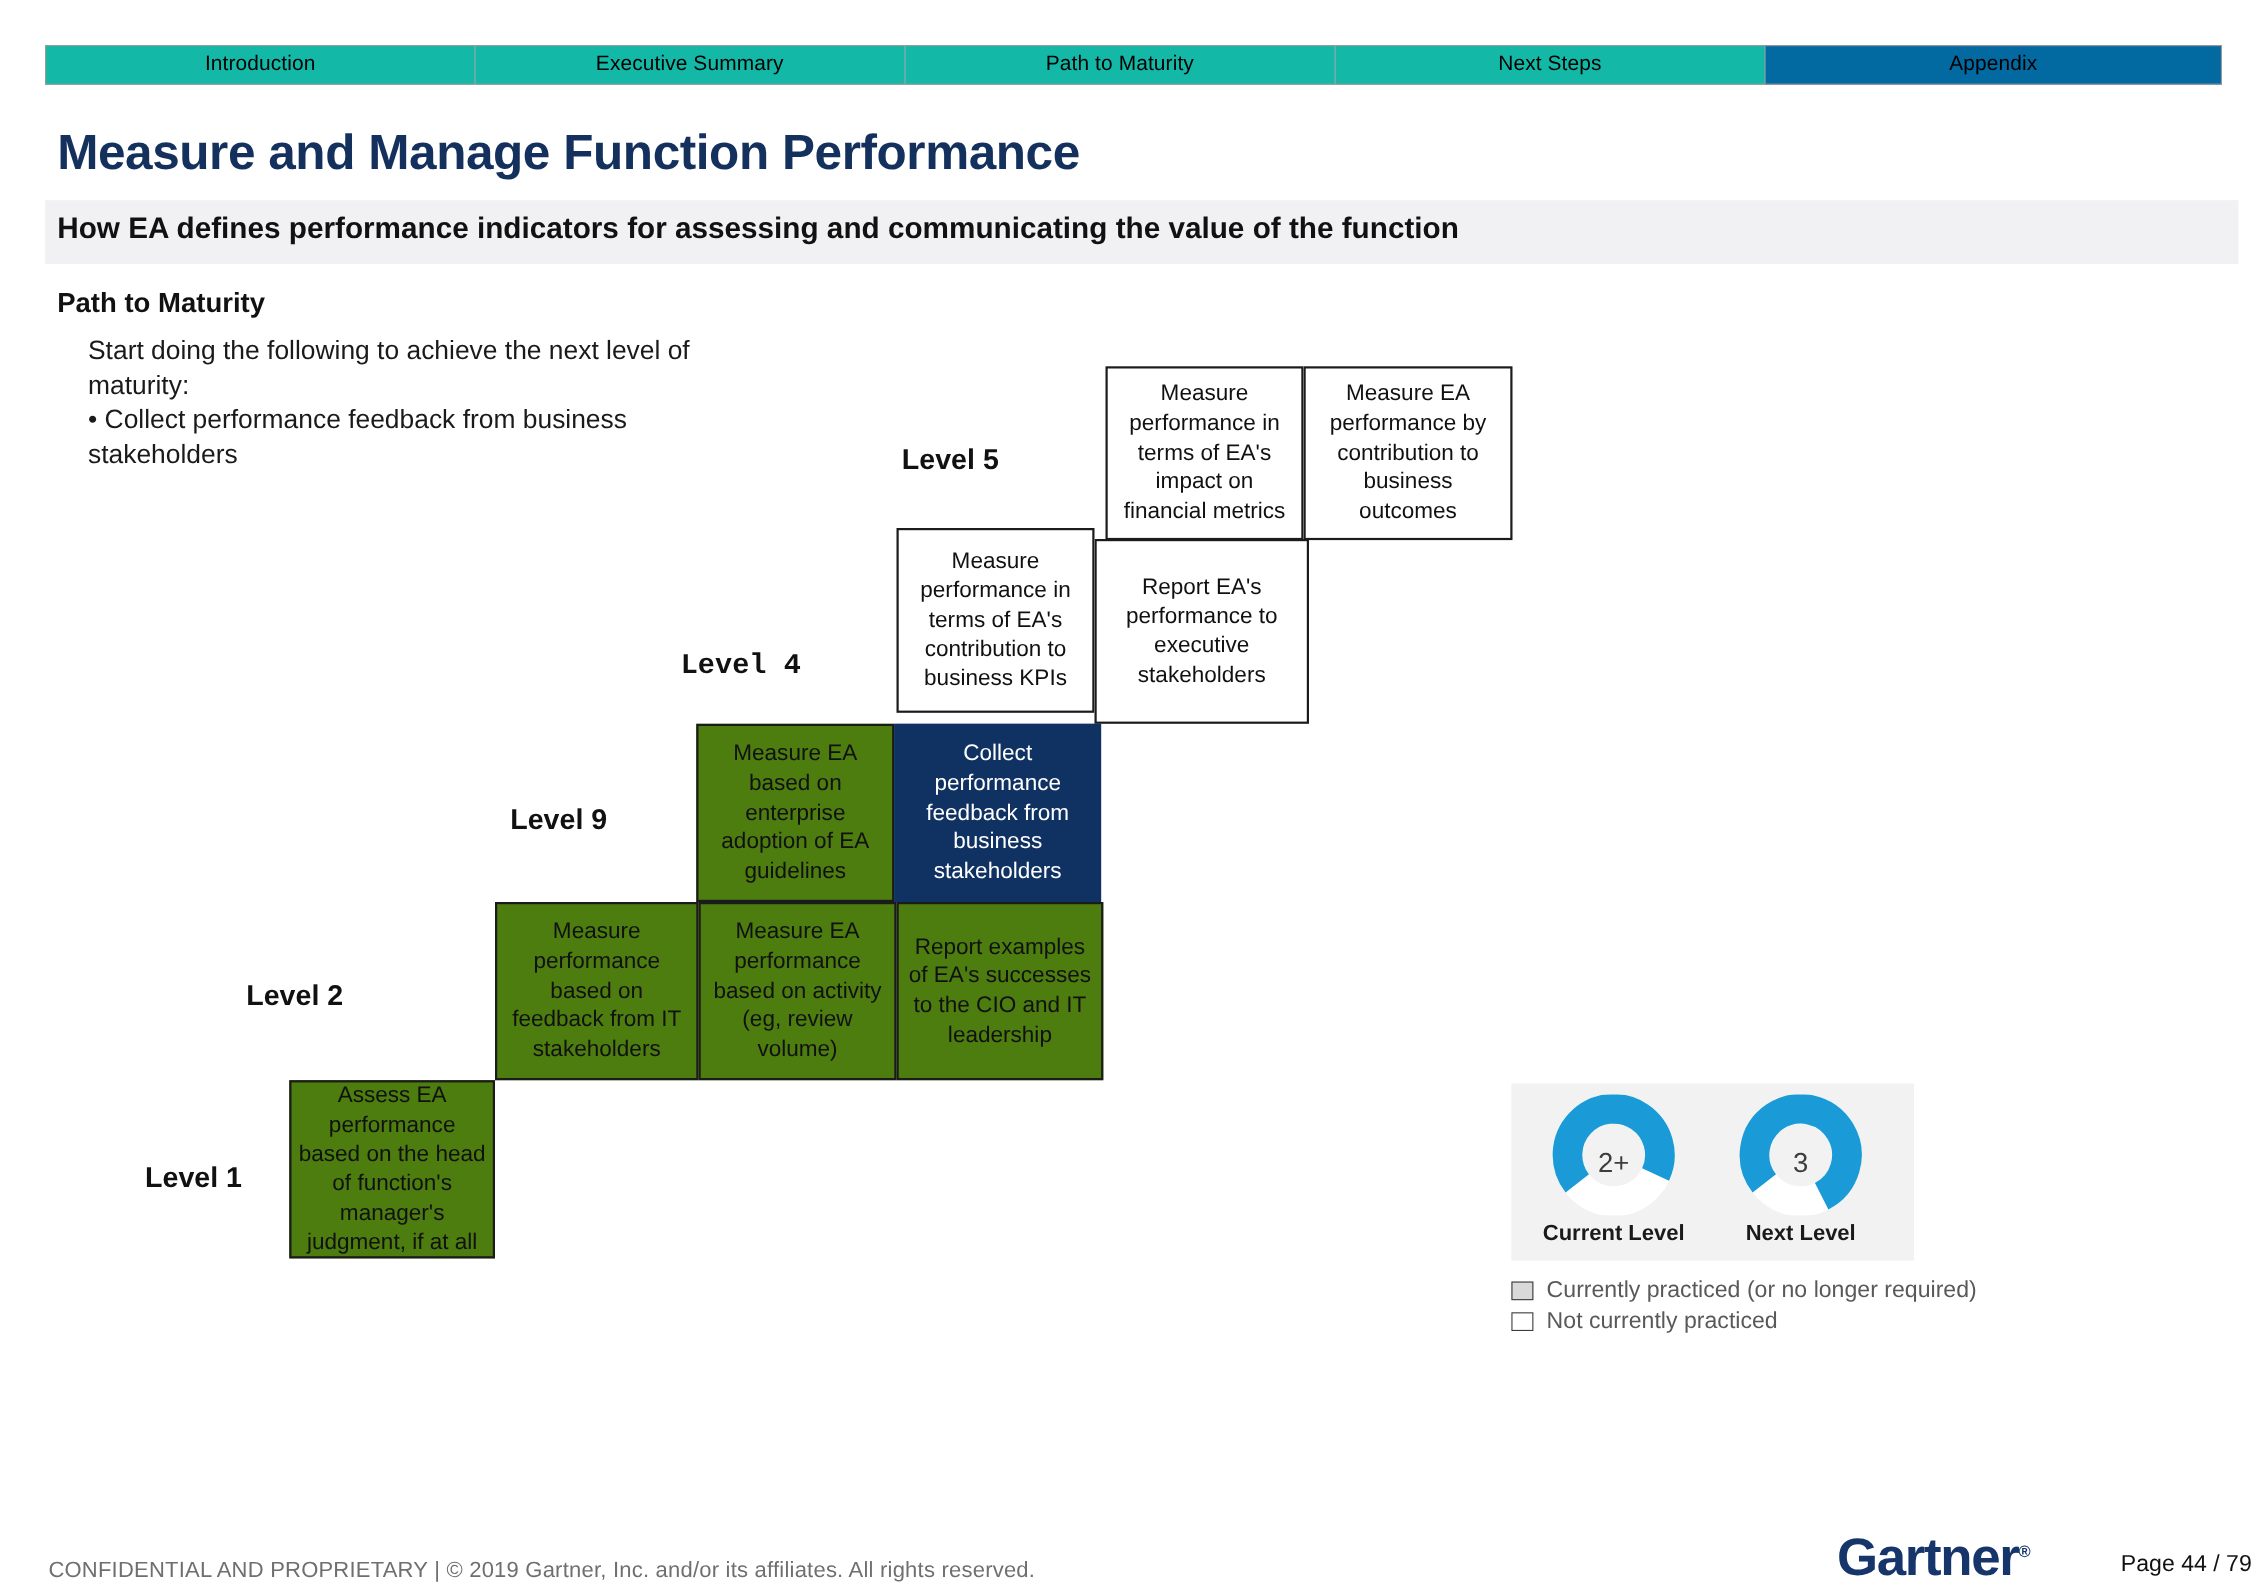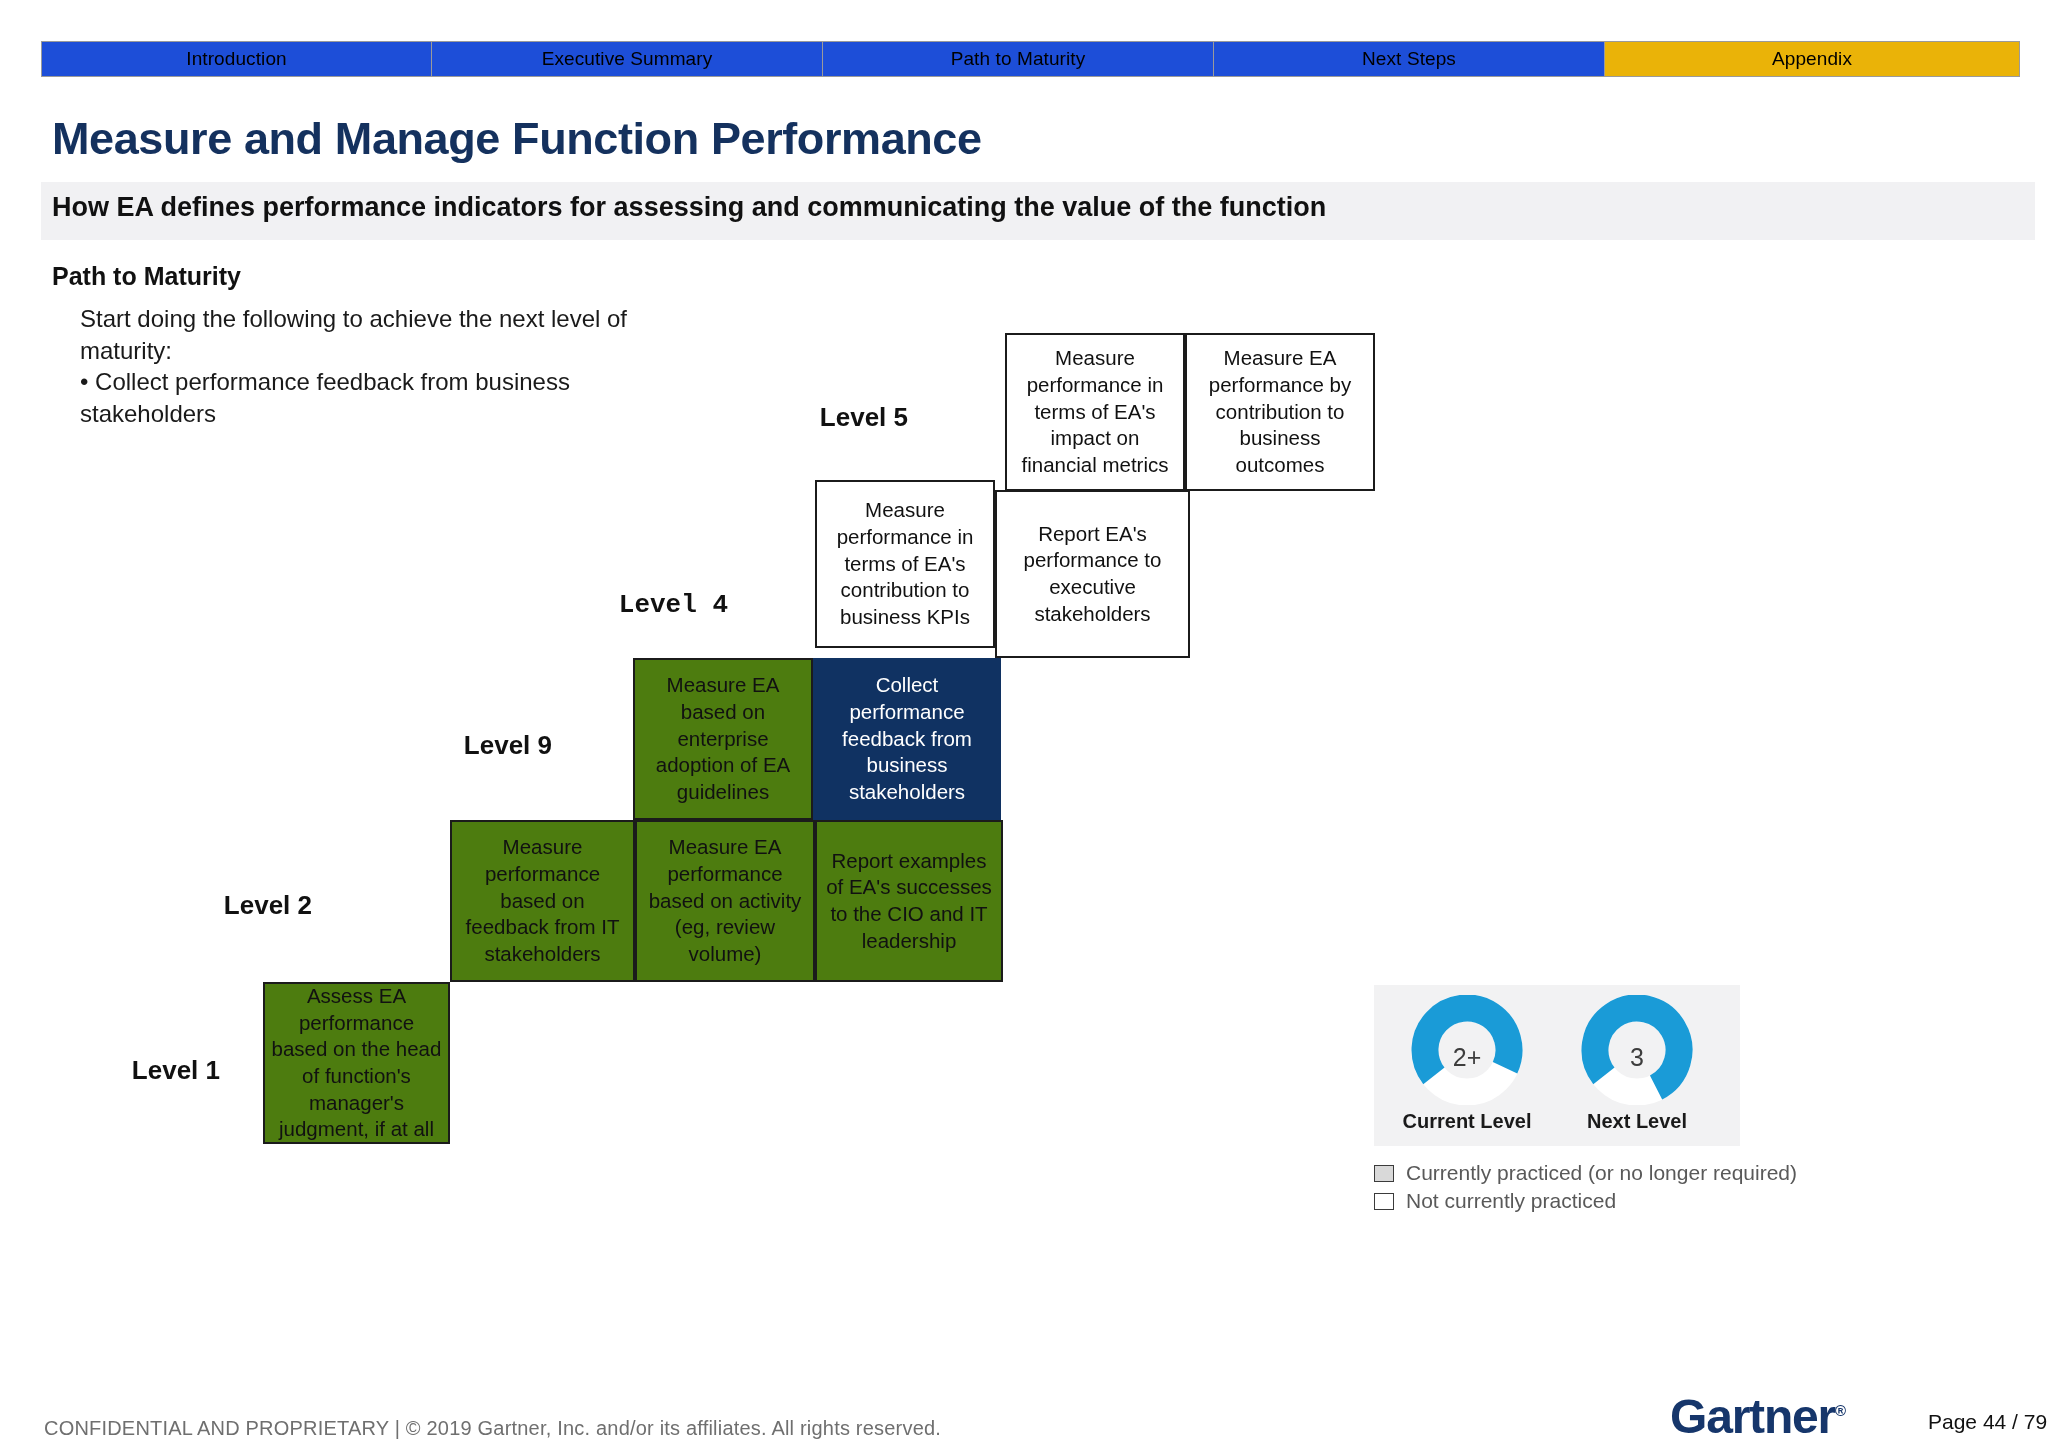--- a/index.html
+++ b/index.html
@@ -15,27 +15,27 @@
   #tabbar{
     position:absolute;left:41px;top:41px;width:1993px;height:36px;
     display:flex;
   }
   .tab{
     flex:0 0 auto;
     height:36px;
     box-sizing:border-box;
     border:1px solid #9a9a9a;
     border-left:none;
-    background:#1d4ed8;
+    background:#14b8a6;
     display:flex;align-items:center;justify-content:center;
     font-size:19px;color:#000;
     letter-spacing:.1px;
   }
   .tab:first-child{border-left:1px solid #9a9a9a;}
-  .tab.active{background:#eab308;}
+  .tab.active{background:#0369a1;}
 
   
   #page-title{
     position:absolute;left:52px;top:113px;
     font-size:45px;font-weight:bold;color:#14315e;
     letter-spacing:-0.4px;
     white-space:nowrap;
   }
   #subtitle-band{
     position:absolute;left:41px;top:182px;width:1994px;height:58px;

